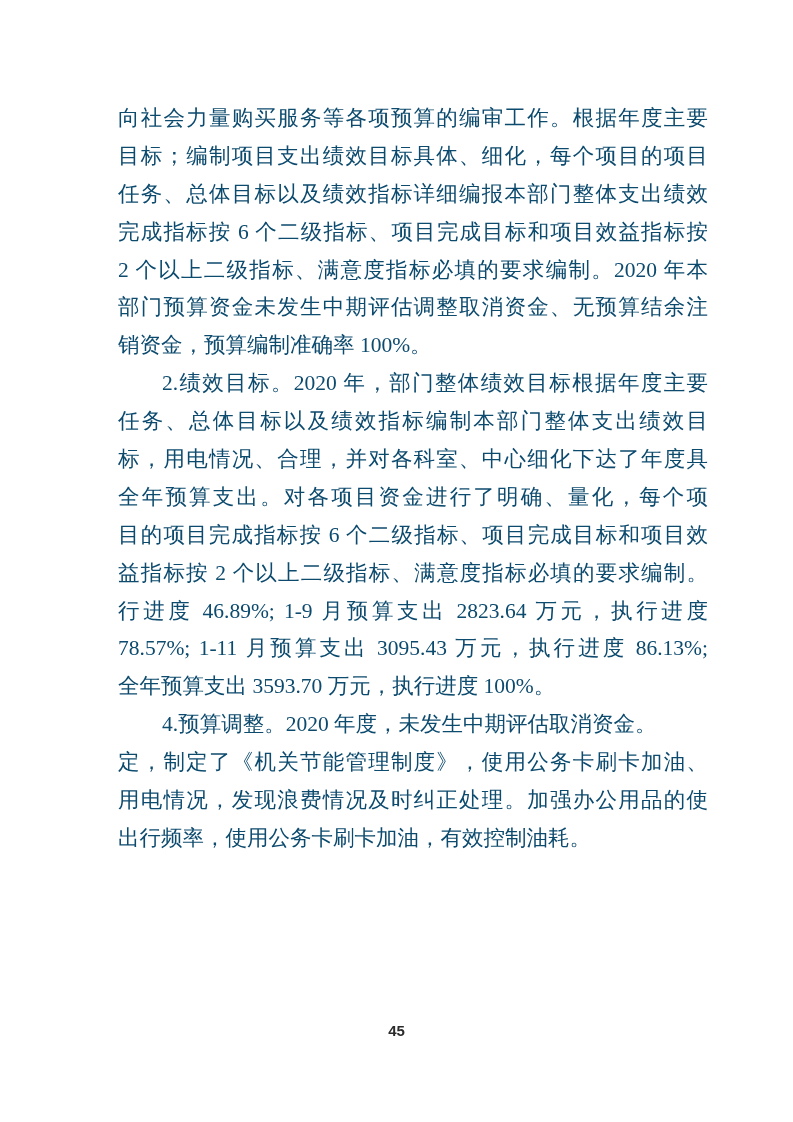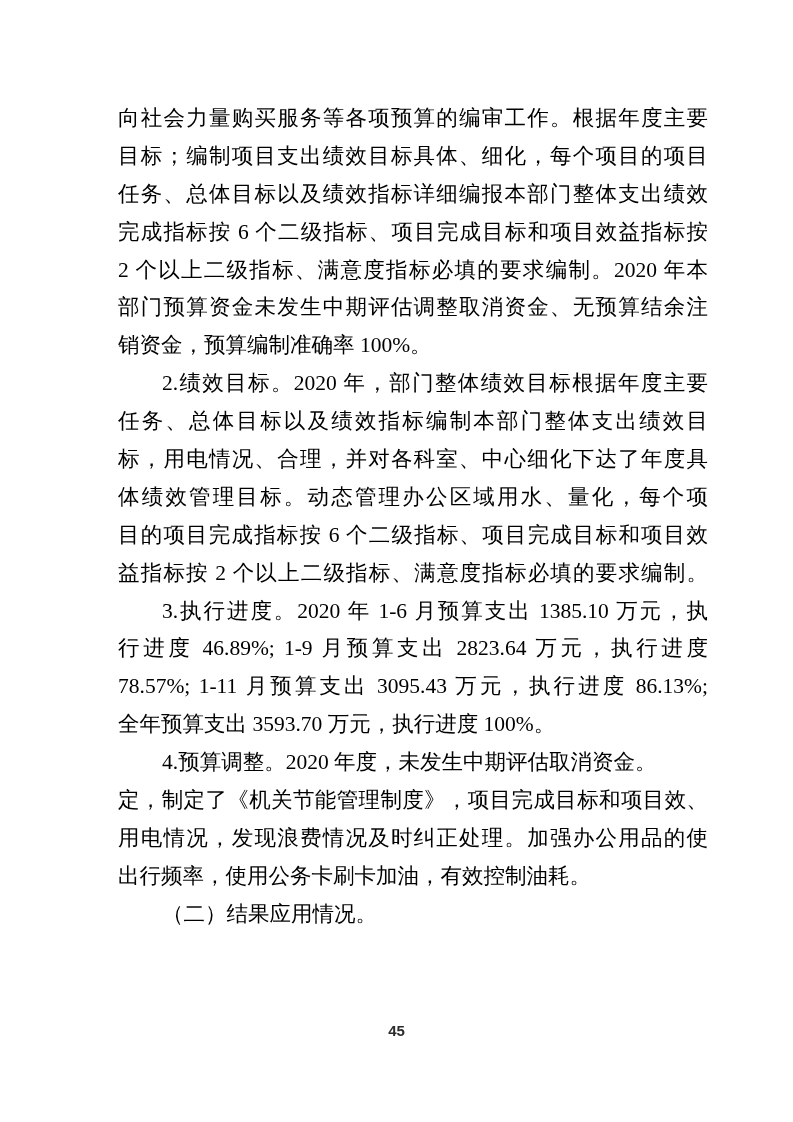--- a/index.html
+++ b/index.html
@@ -13,21 +13,21 @@
     height: 1122px;
     background: #ffffff;
     overflow: hidden;
     font-family: "Liberation Serif", "DejaVu Serif", serif;
   }
   .page-body {
     position: absolute;
     left: 118px;
     top: 100px;
     width: 590px;
-    color: #000000;
+    color: #0c4a6e;
     font-size: 21.5px;
   }
   .para {
     margin: 0;
     padding: 0;
   }
   .line {
     height: 37.9px;
     line-height: 37.9px;
     text-align: justify;
@@ -66,42 +66,38 @@
       <div class="line">完成指标按 6 个二级指标、项目完成目标和项目效益指标按</div>
       <div class="line">2 个以上二级指标、满意度指标必填的要求编制。2020 年本</div>
       <div class="line">部门预算资金未发生中期评估调整取消资金、无预算结余注</div>
       <div class="line short">销资金，预算编制准确率 100%。</div>
     </div>
 
     <div class="para">
       <div class="line ind">2.绩效目标。2020 年，部门整体绩效目标根据年度主要</div>
       <div class="line">任务、总体目标以及绩效指标编制本部门整体支出绩效目</div>
       <div class="line">标，用电情况、合理，并对各科室、中心细化下达了年度具</div>
-      <div class="line">体绩效管理目标。动态管理办公区域用水、量化，每个项</div>
+      <div class="line">全年预算支出。对各项目资金进行了明确、量化，每个项</div>
       <div class="line">目的项目完成指标按 6 个二级指标、项目完成目标和项目效</div>
       <div class="line">益指标按 2 个以上二级指标、满意度指标必填的要求编制。</div>
     </div>
 
     <div class="para">
-      <div class="line ind">3.执行进度。2020 年 1-6 月预算支出 1385.10 万元，执</div>
       <div class="line">行进度 46.89%; 1-9 月预算支出 2823.64 万元，执行进度</div>
       <div class="line">78.57%; 1-11 月预算支出 3095.43 万元，执行进度 86.13%;</div>
       <div class="line short">全年预算支出 3593.70 万元，执行进度 100%。</div>
     </div>
 
     <div class="para">
       <div class="line ind short">4.预算调整。2020 年度，未发生中期评估取消资金。</div>
     </div>
 
     <div class="para">
-      <div class="line">定，制定了《机关节能管理制度》，项目完成目标和项目效、</div>
+      <div class="line">定，制定了《机关节能管理制度》，使用公务卡刷卡加油、</div>
       <div class="line">用电情况，发现浪费情况及时纠正处理。加强办公用品的使</div>
       <div class="line short">出行频率，使用公务卡刷卡加油，有效控制油耗。</div>
     </div>
 
-    <div class="para">
-      <div class="line ind short">（二）结果应用情况。</div>
-    </div>
 
   </div>
 
   <div class="page-number">45</div>
 </div>
 
 </body></html>

